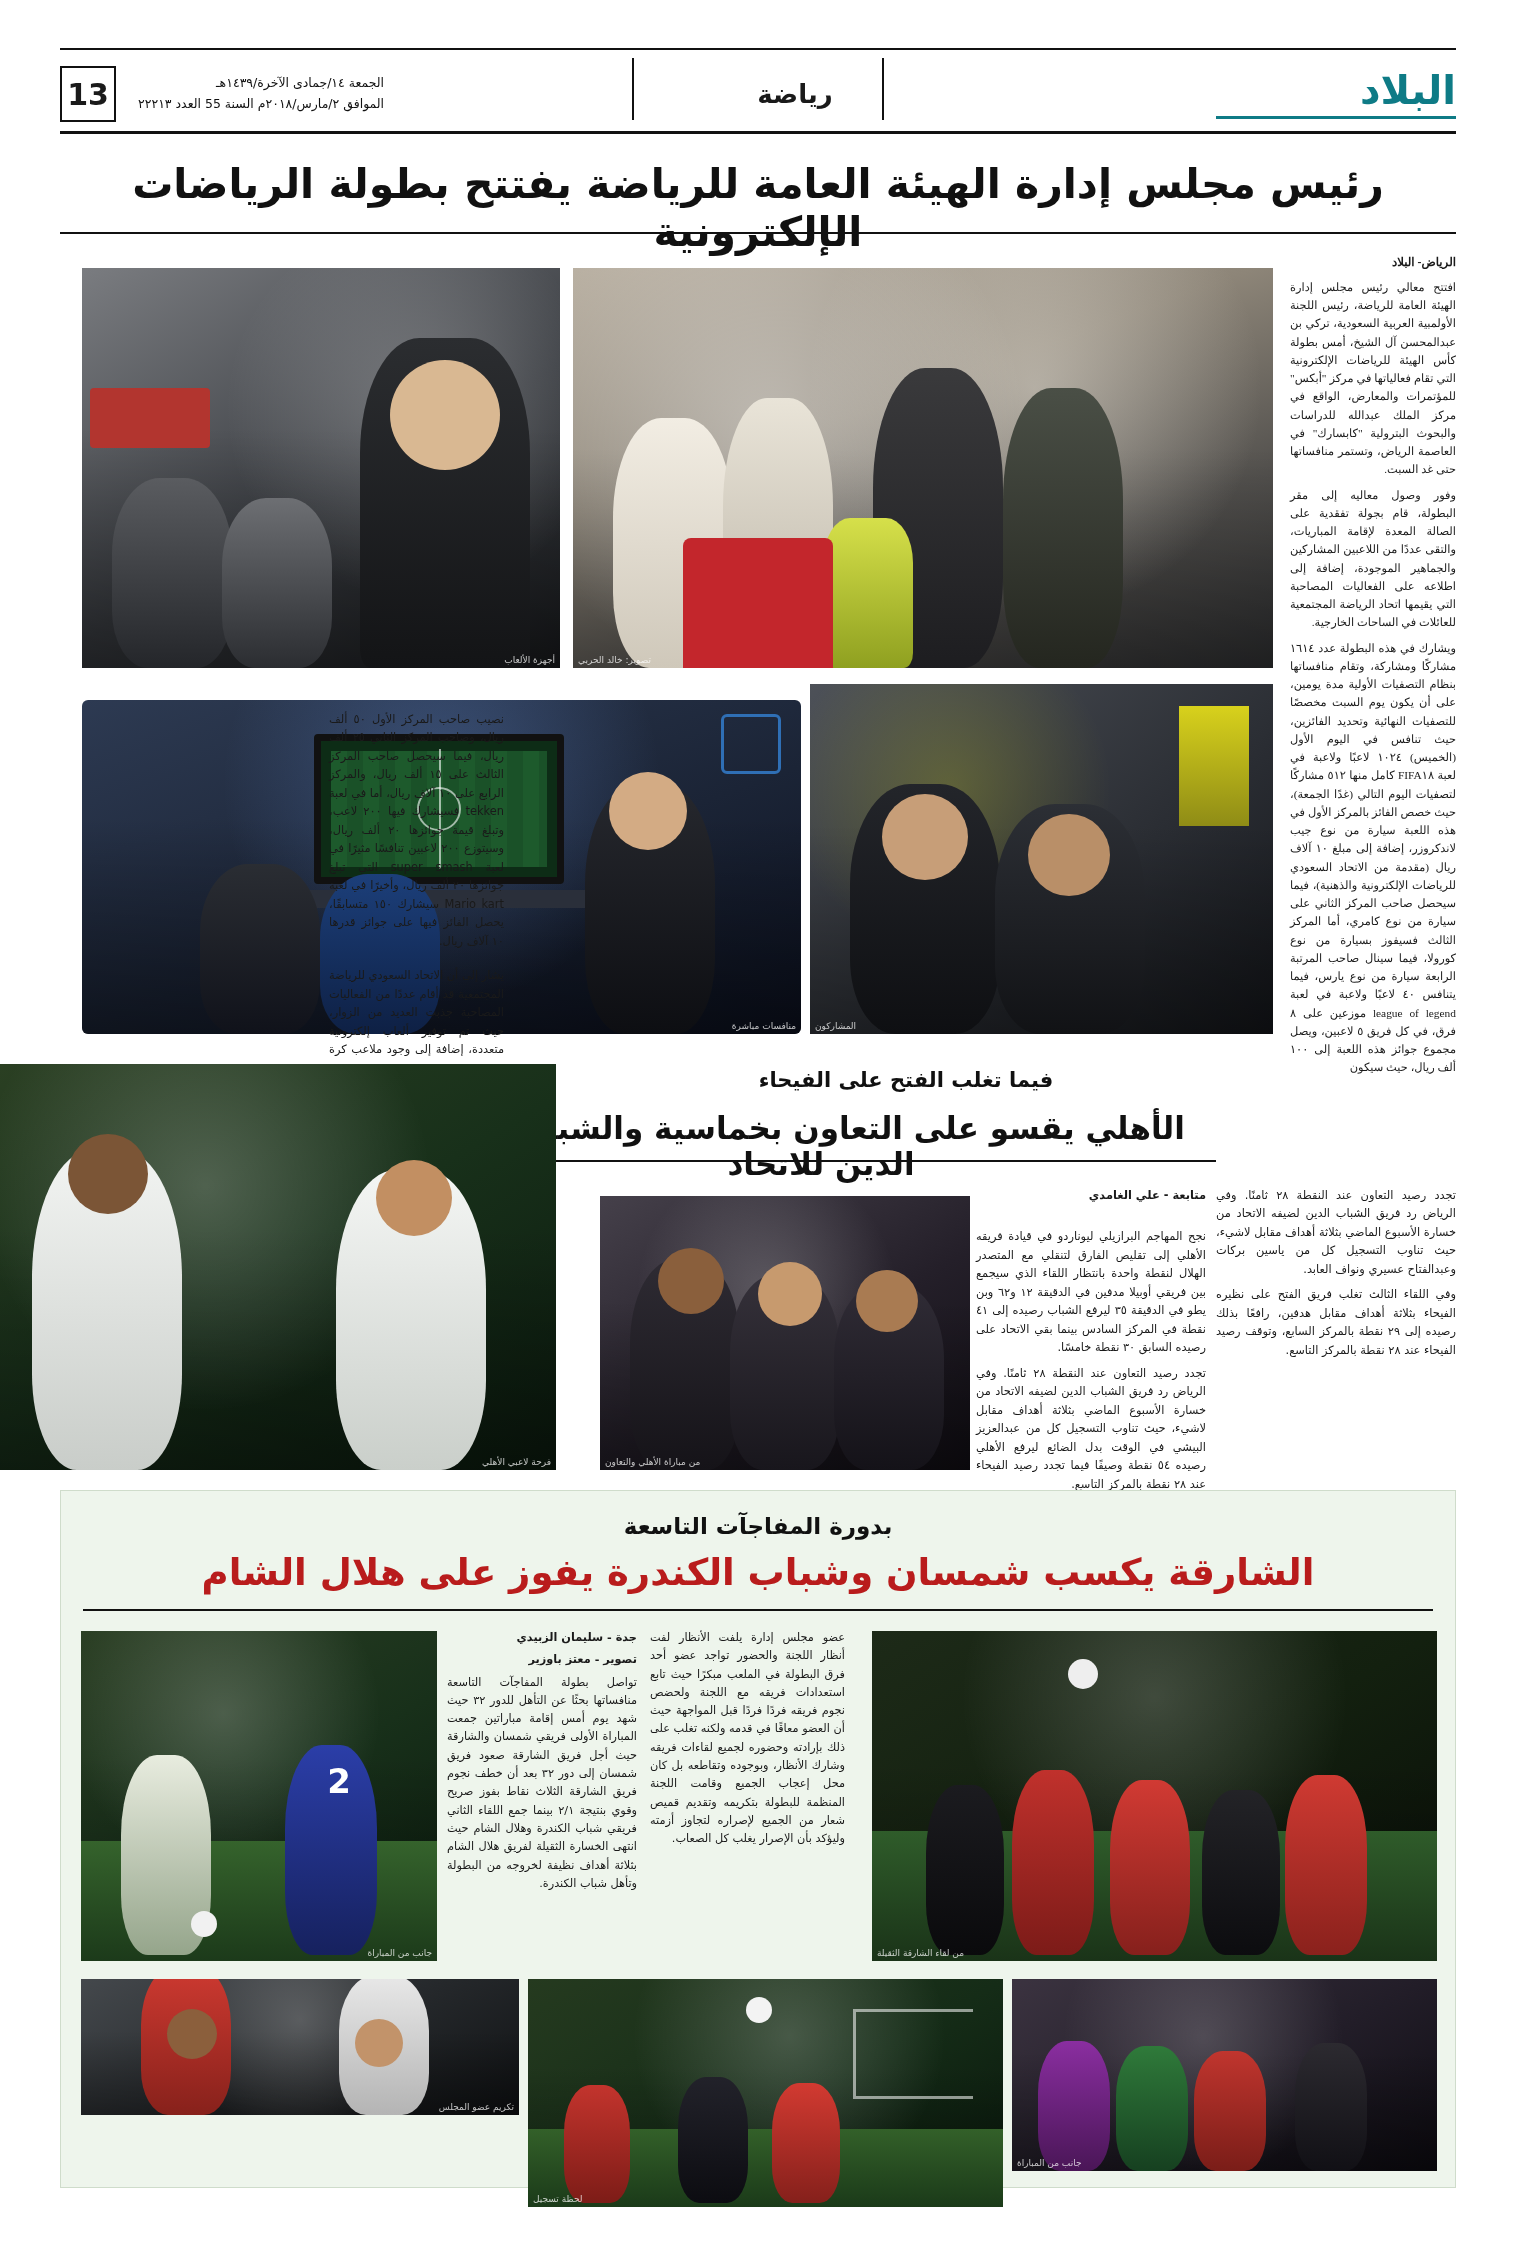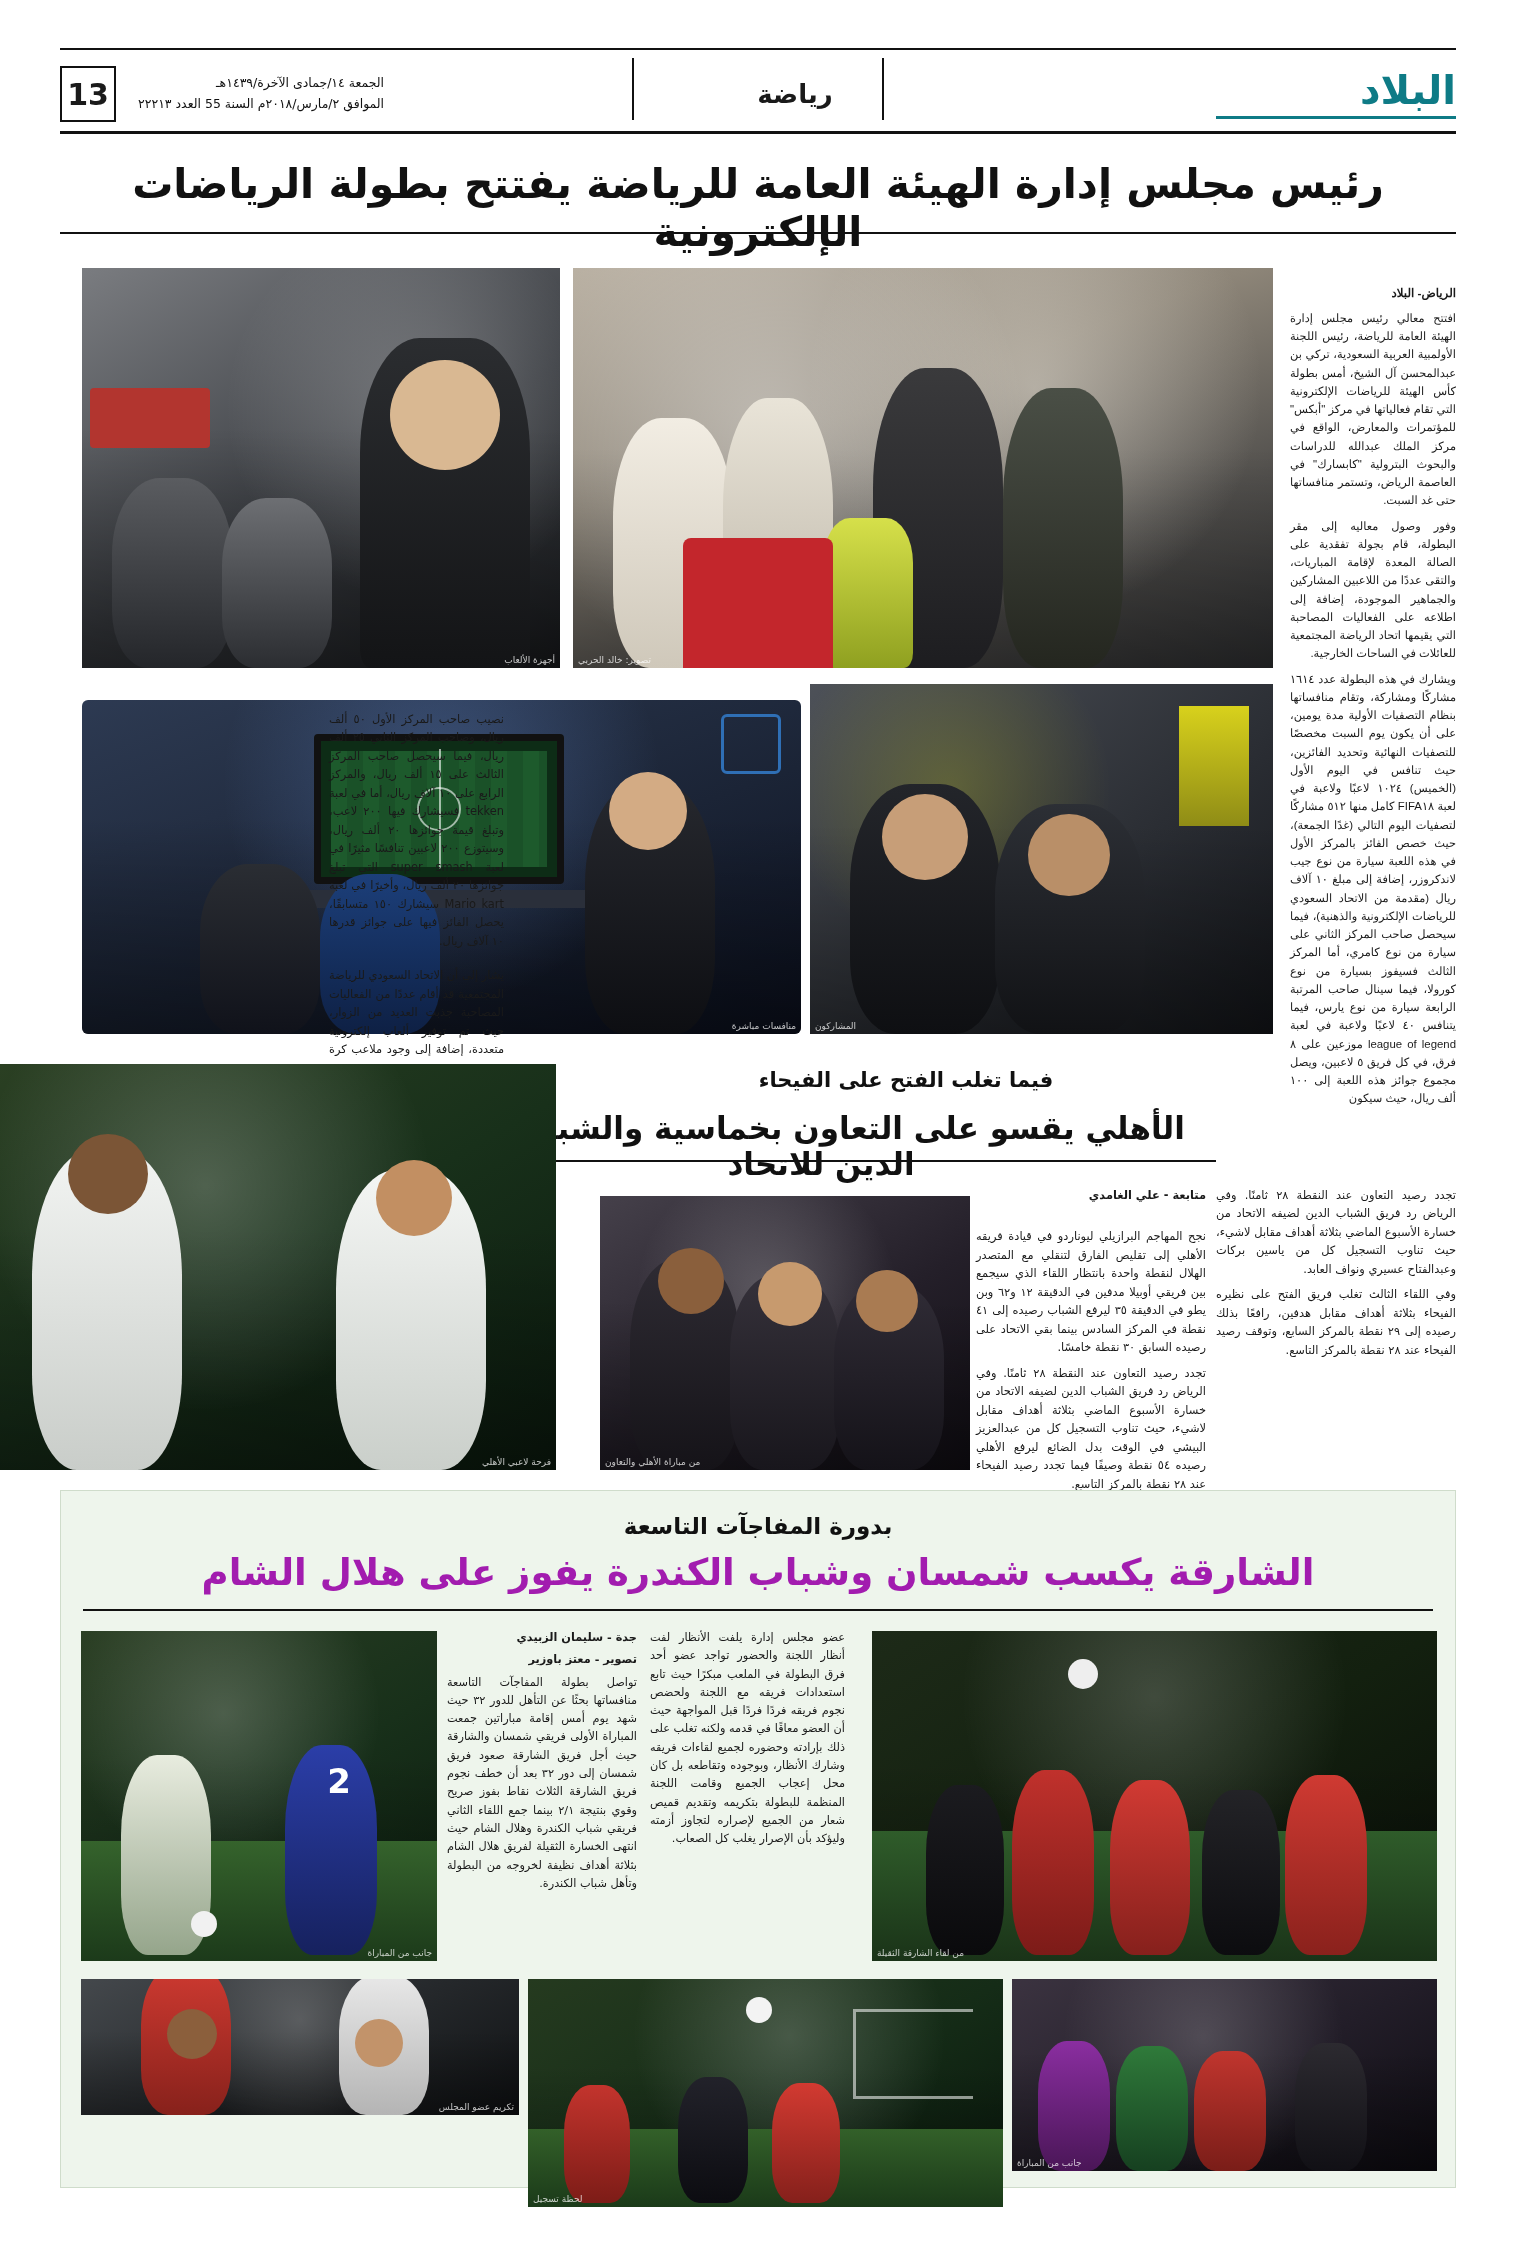--- a/index.html
+++ b/index.html
@@ -75,24 +75,24 @@
     font-weight:bold;
     font-size:41px;
     letter-spacing:-1px;
     color:#111;
     direction:rtl;
   }
   .hl1-rule { position:absolute; left:60px; right:60px; top:232px; height:2px; background:#111; }
 
   
   .s1-lead {
-    position:absolute; top:284px; right:60px; width:166px;
+    position:absolute; top:253px; right:60px; width:166px;
     direction:rtl; text-align:justify;
     font-size:11.4px; line-height:1.6;
-    font-family:Liberation Sans, sans-serif;
+    font-family:Liberation Serif, serif;
   }
   .s1-lead .byline { font-weight:bold; margin-bottom:6px; font-size:11.8px; }
   .s1-lead p { margin:0 0 7px 0; }
 
   .s1-col2 {
     position:absolute; top:694px; right:1012px; width:175px;
     direction:rtl; text-align:justify;
     font-size:11.4px; line-height:1.62;
     font-family:"DejaVu Sans", sans-serif;
   }
@@ -135,21 +135,21 @@
     background:#eef5ec; border:1px solid #cfdccb;
   }
   .s3-kicker {
     position:absolute; top:22px; left:0; right:0; text-align:center;
     direction:rtl; font-family:"DejaVu Sans", sans-serif;
     font-size:23px; font-weight:bold; color:#111;
   }
   .s3-hl {
     position:absolute; top:60px; left:0; right:0; text-align:center;
     direction:rtl; font-family:"DejaVu Sans", sans-serif;
-    font-size:37px; font-weight:bold; color:#a21caf; letter-spacing:-1px;
+    font-size:37px; font-weight:bold; color:#b91c1c; letter-spacing:-1px;
   }
   .s3-rule { position:absolute; top:118px; left:22px; right:22px; height:2px; background:#111; }
   .s3-col-a {
     position:absolute; top:138px; right:610px; width:195px;
     direction:rtl; text-align:justify;
     font-size:11.3px; line-height:1.62;
     font-family:"DejaVu Sans", sans-serif;
   }
   .s3-col-a p { margin:0 0 6px 0; }
   .s3-col-b {

